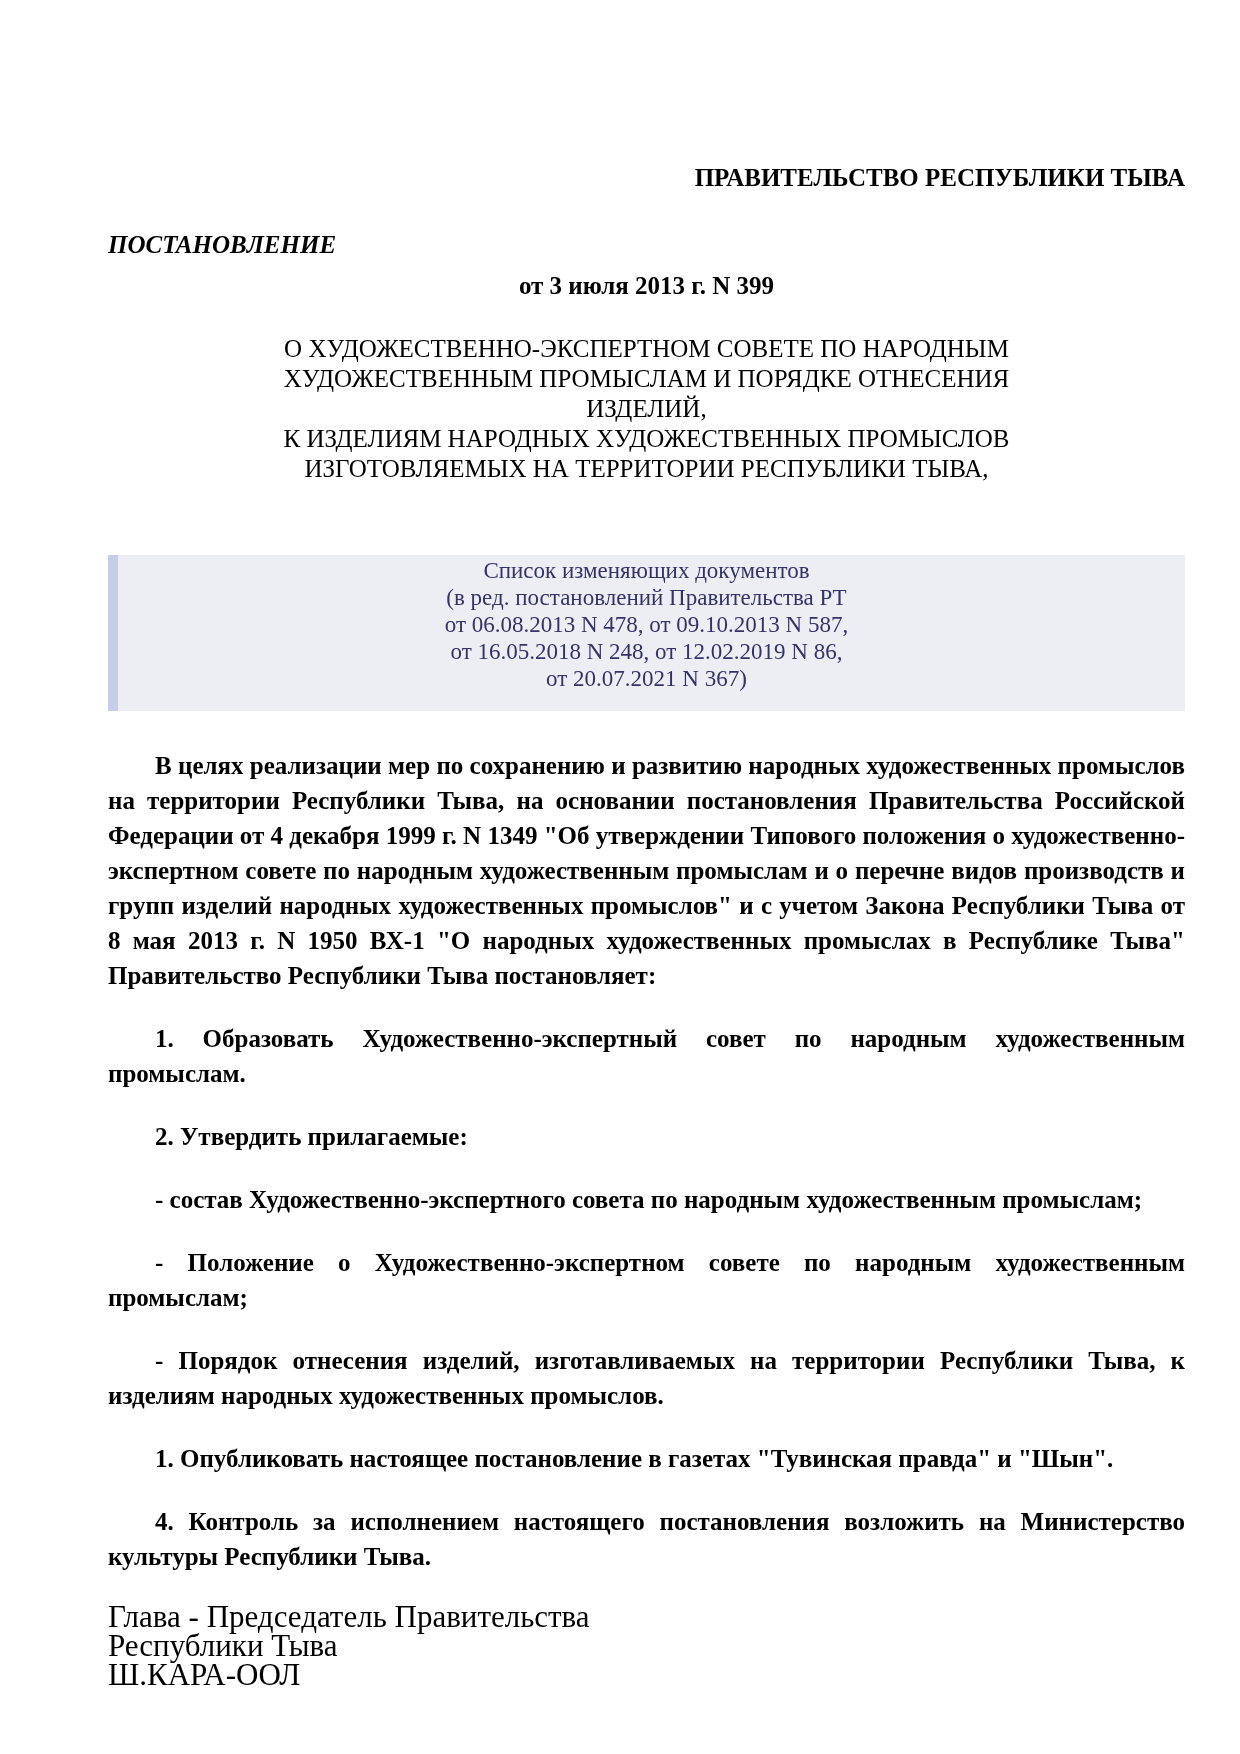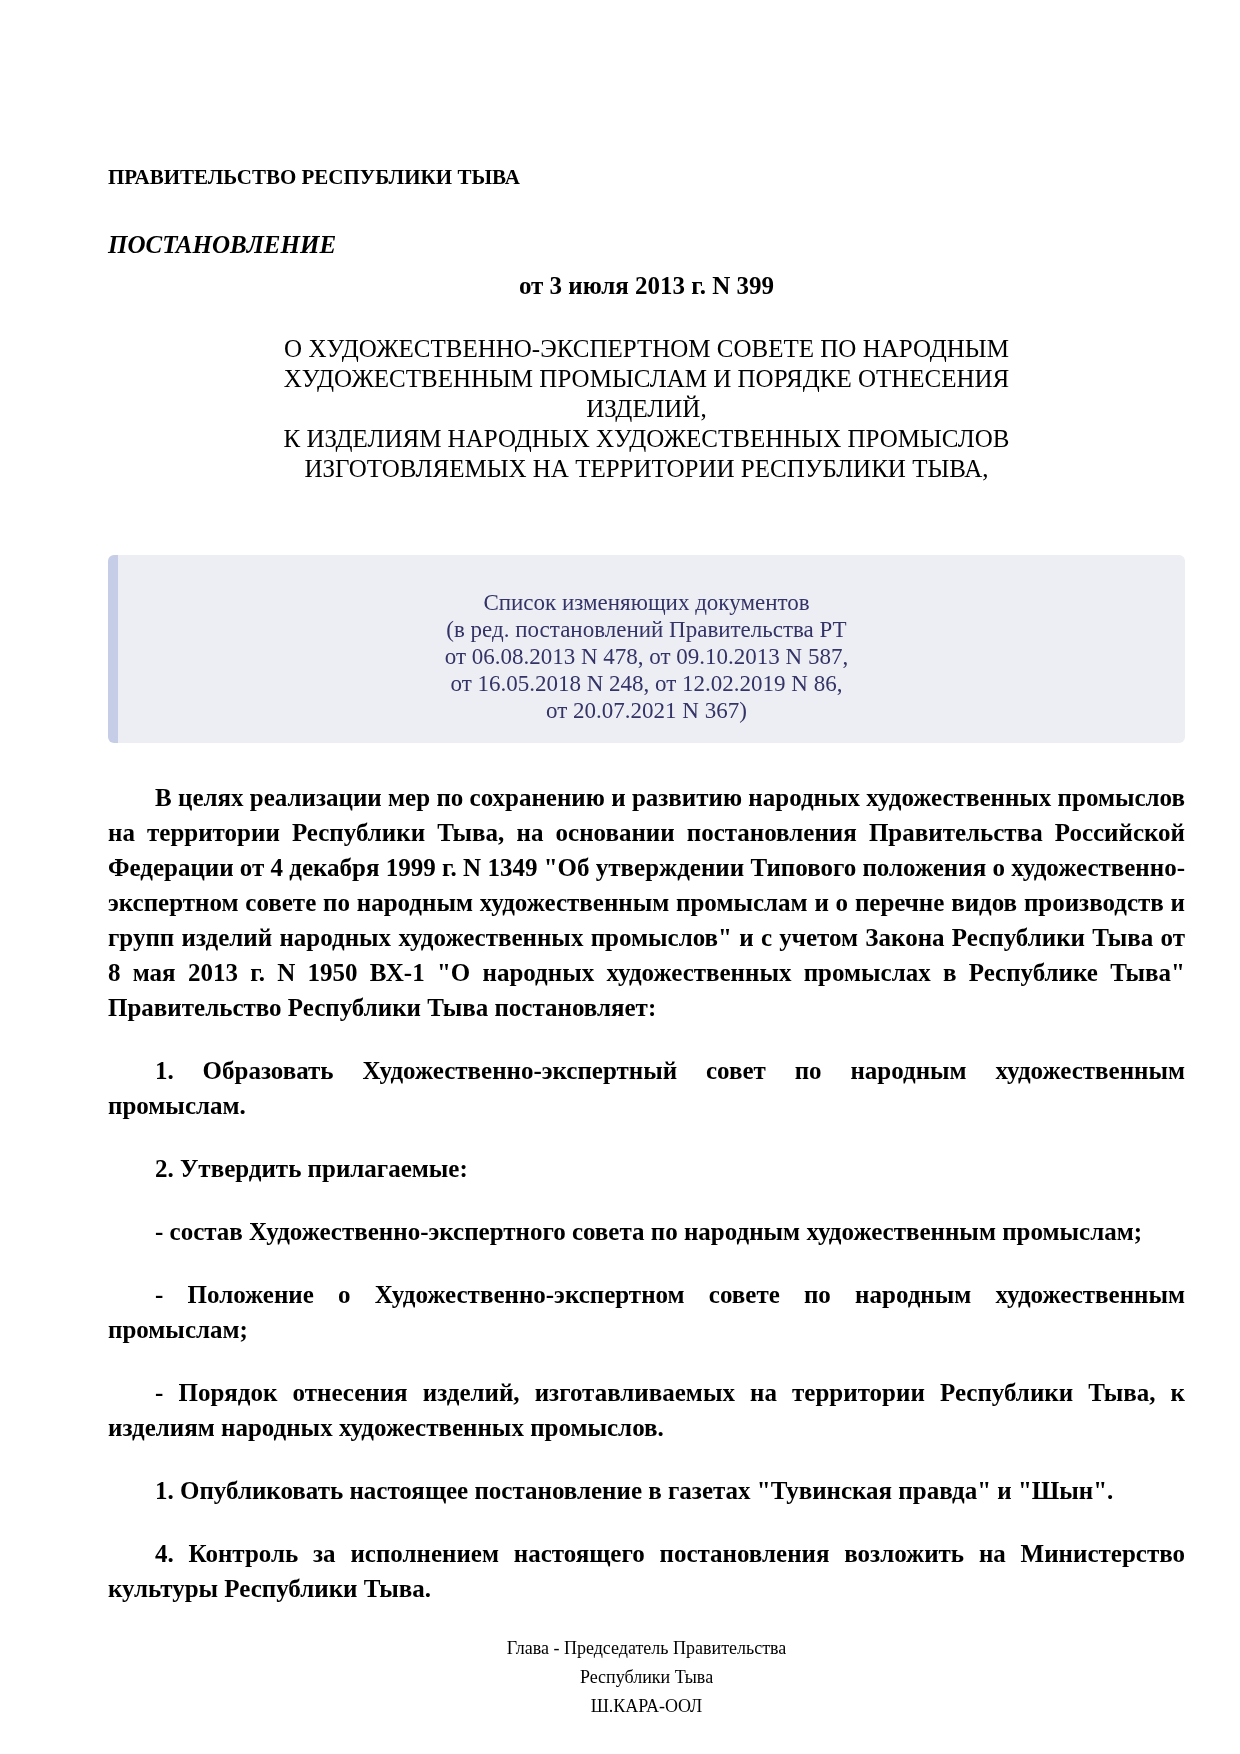--- a/index.html
+++ b/index.html
@@ -15,23 +15,23 @@
     position: relative;
     overflow: hidden;
   }
   .page {
     box-sizing: border-box;
     width: 1240px;
     padding: 163px 55px 40px 108px;
   }
   
   .org-name {
-    text-align: left;
+    text-align: right;
     font-weight: bold;
-    font-size: 21px;
+    font-size: 25px;
     line-height: 29px;
     margin: 0 0 38px 0;
   }
   .doc-type {
     text-align: left;
     font-weight: bold;
     font-size: 25px;
     line-height: 29px;
     margin: 0;
     font-style: italic;
@@ -55,40 +55,39 @@
   .amendments-box {
     margin-top: 71px;
     box-sizing: border-box;
     width: 100%;
     border-left: 10px solid #0f172a;
     background: #ededf4;
     color: #333366;
     text-align: center;
     font-size: 23px;
     line-height: 27px;
-    padding: 34px 10px 19px 0;
-    border-radius: 6px;
+    padding: 2px 10px 19px 0;
   }
   
   .doc-body {
     margin-top: 37px;
     font-size: 25px;
     line-height: 35px;
     font-weight: bold;
   }
   .para {
     text-align: justify;
     text-indent: 47px;
     margin: 0 0 28px 0;
   }
   
   .signature {
     margin-top: 0;
-    text-align: center;
-    font-size: 18px;
+    text-align: left;
+    font-size: 31px;
     line-height: 29px;
   }
 </style>
 </head>
 <body>
 
 <div class="page">
 
   <h1 class="org-name">ПРАВИТЕЛЬСТВО РЕСПУБЛИКИ ТЫВА</h1>
 

